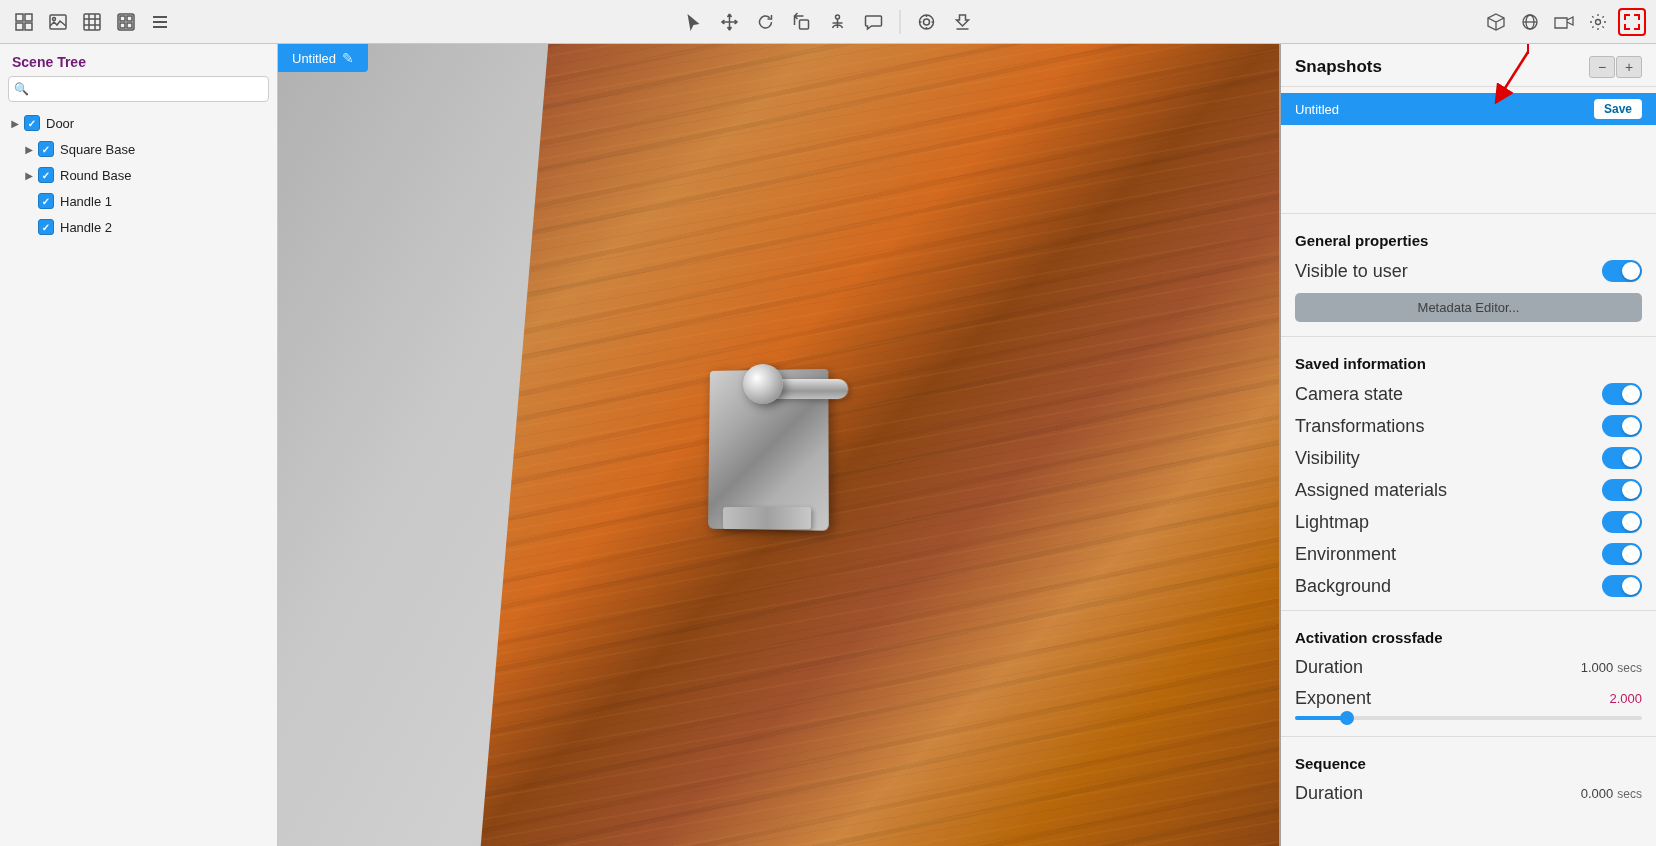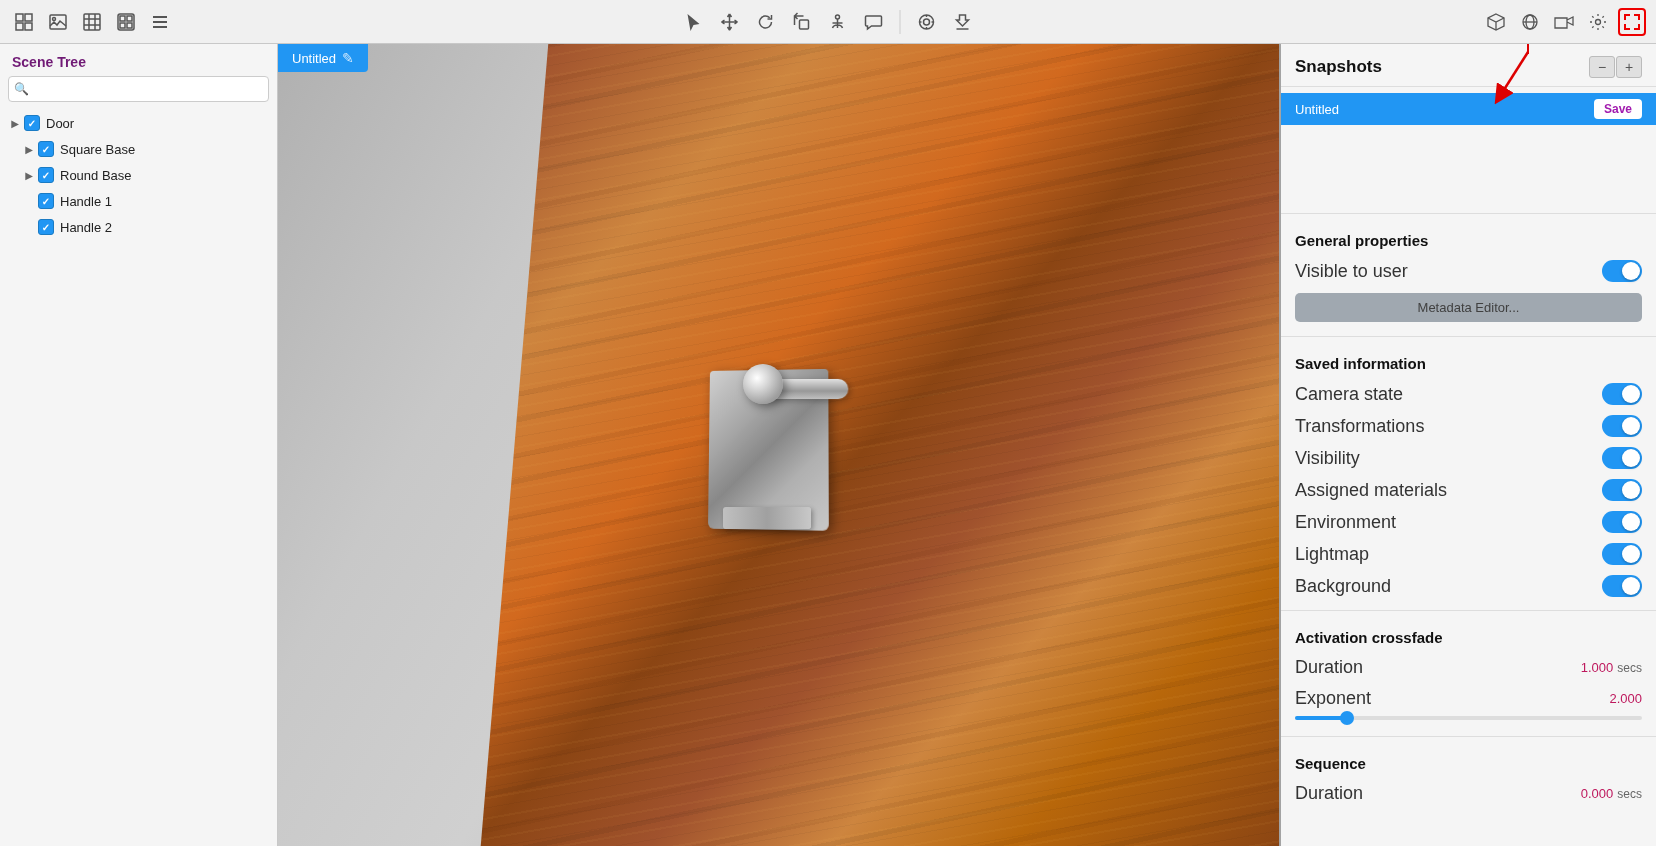--- a/index.html
+++ b/index.html
@@ -266,21 +266,21 @@
       background: #2196f3;
       margin: 6px 0 0;
     }
     .snapshot-name {
       flex: 1;
       color: white;
       font-size: 13px;
     }
     .snapshot-save-btn {
       background: white;
-      color: #a21caf;
+      color: #0369a1;
       border: none;
       border-radius: 4px;
       padding: 3px 10px;
       font-size: 12px;
       font-weight: 600;
       cursor: pointer;
     }
 
     
     .section-divider {
@@ -343,21 +343,21 @@
       text-align: center;
       width: calc(100% - 28px);
     }
 
     
     .prop-number {
       display: flex;
       align-items: center;
       gap: 4px;
     }
-    .prop-number-val { font-size: 13px; color: #be185d; }
+    .prop-number-val { font-size: 13px; color: #404040; }
     .prop-unit { font-size: 12px; color: #666; }
 
     
     .slider-row {
       padding: 2px 14px 8px;
     }
     .slider-track {
       height: 4px;
       background: #ddd;
       border-radius: 2px;
@@ -639,27 +639,27 @@
           <div class="toggle-thumb"></div>
         </div>
     </div>
     <div class="prop-row">
       <span class="prop-label">Assigned materials</span>
       <div class="toggle on">
           <div class="toggle-thumb"></div>
         </div>
     </div>
     <div class="prop-row">
-      <span class="prop-label">Environment</span>
+      <span class="prop-label">Lightmap</span>
       <div class="toggle on">
           <div class="toggle-thumb"></div>
         </div>
     </div>
     <div class="prop-row">
-      <span class="prop-label">Lightmap</span>
+      <span class="prop-label">Environment</span>
       <div class="toggle on">
           <div class="toggle-thumb"></div>
         </div>
     </div>
     <div class="prop-row">
       <span class="prop-label">Background</span>
       <div class="toggle on">
           <div class="toggle-thumb"></div>
         </div>
     </div>

